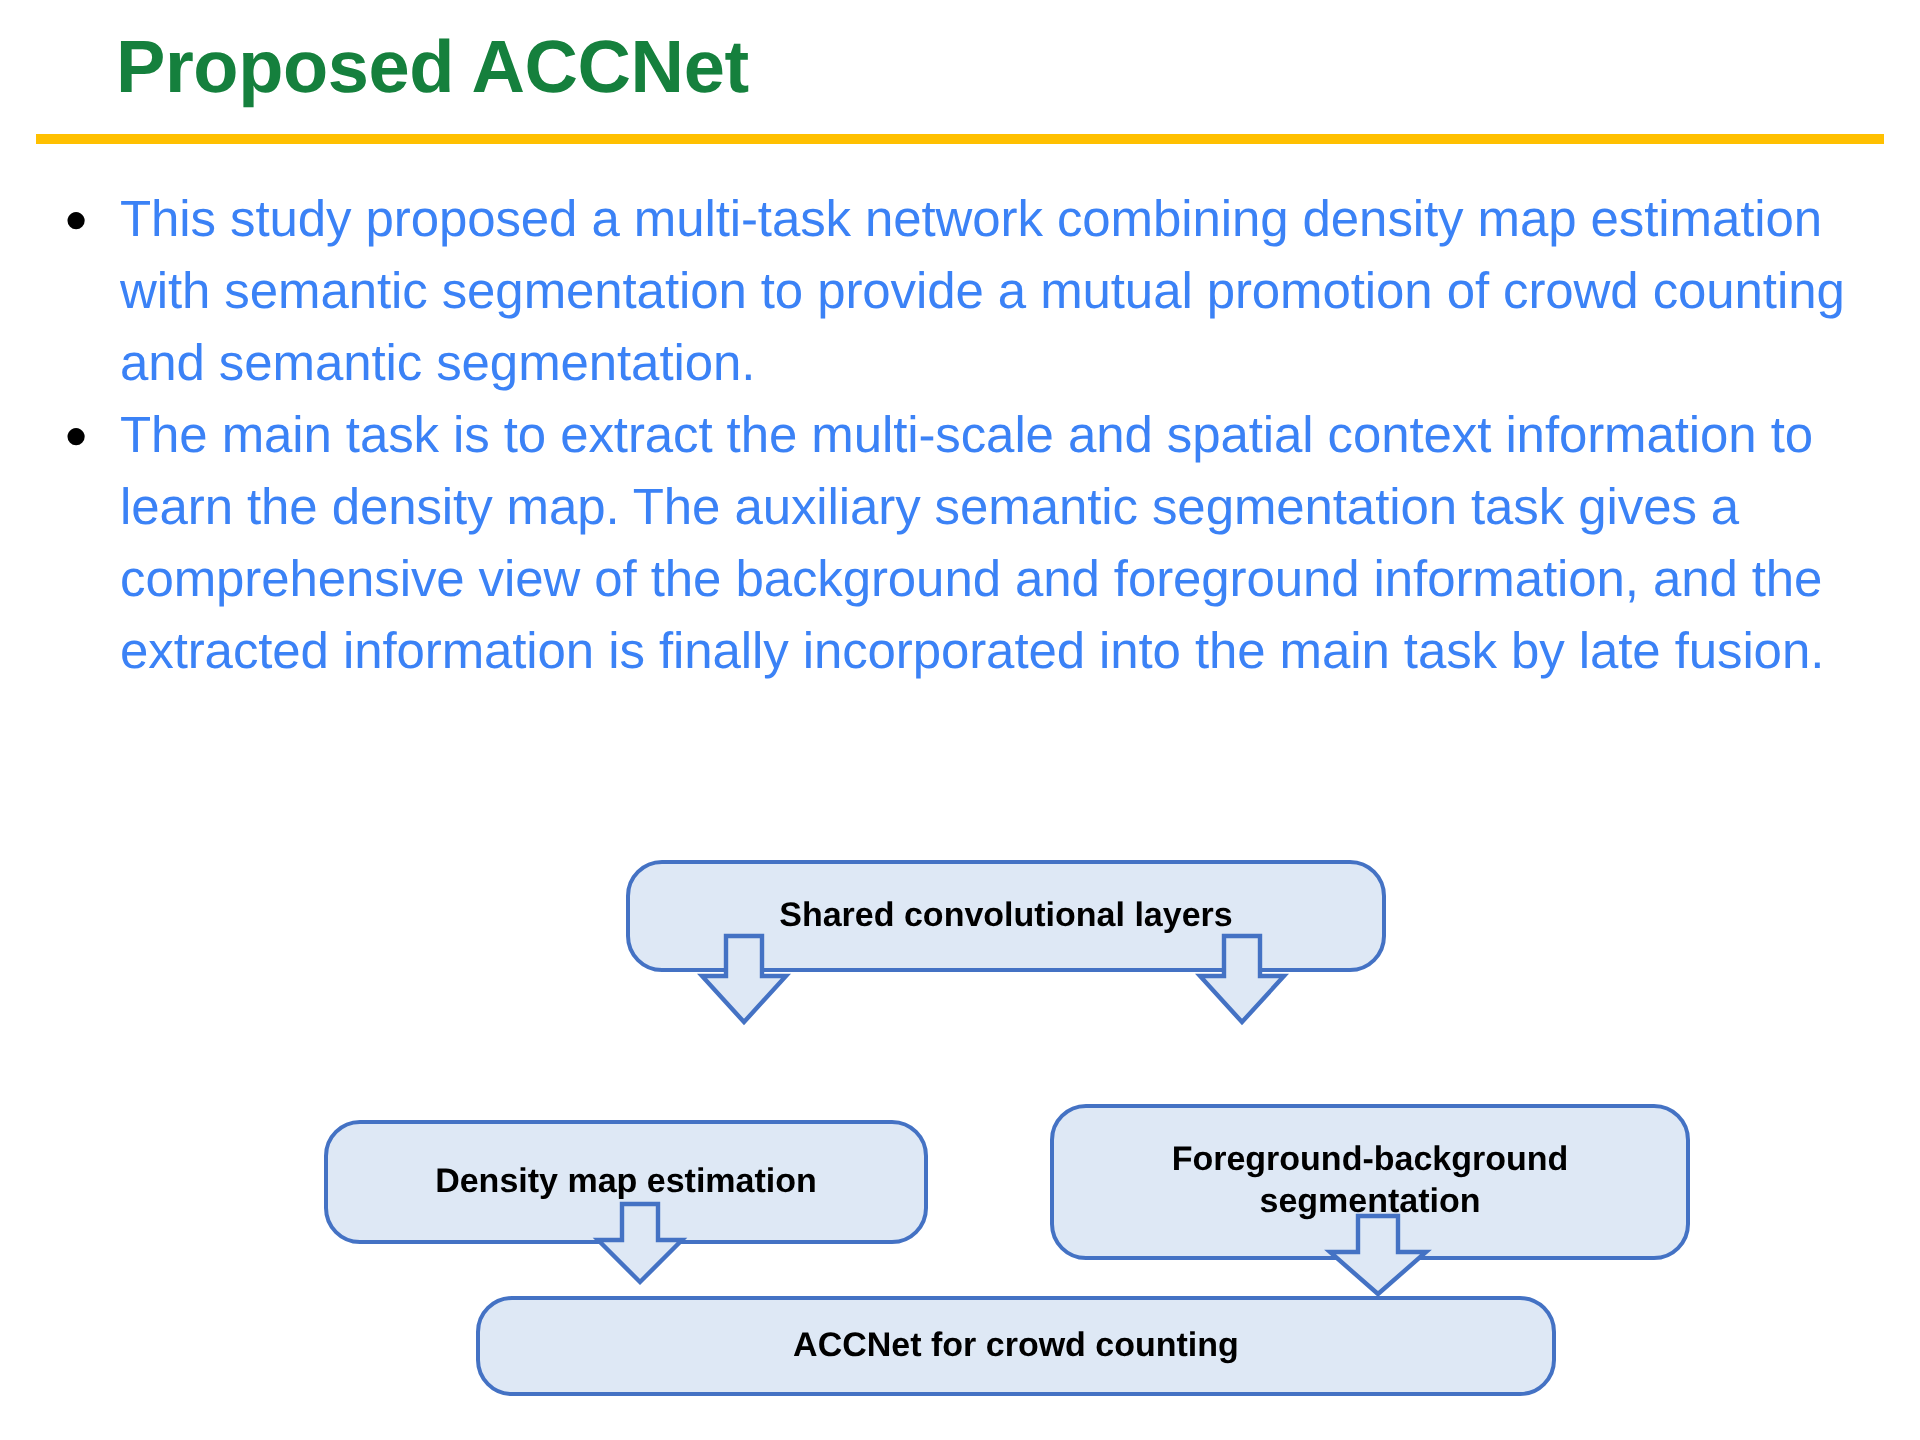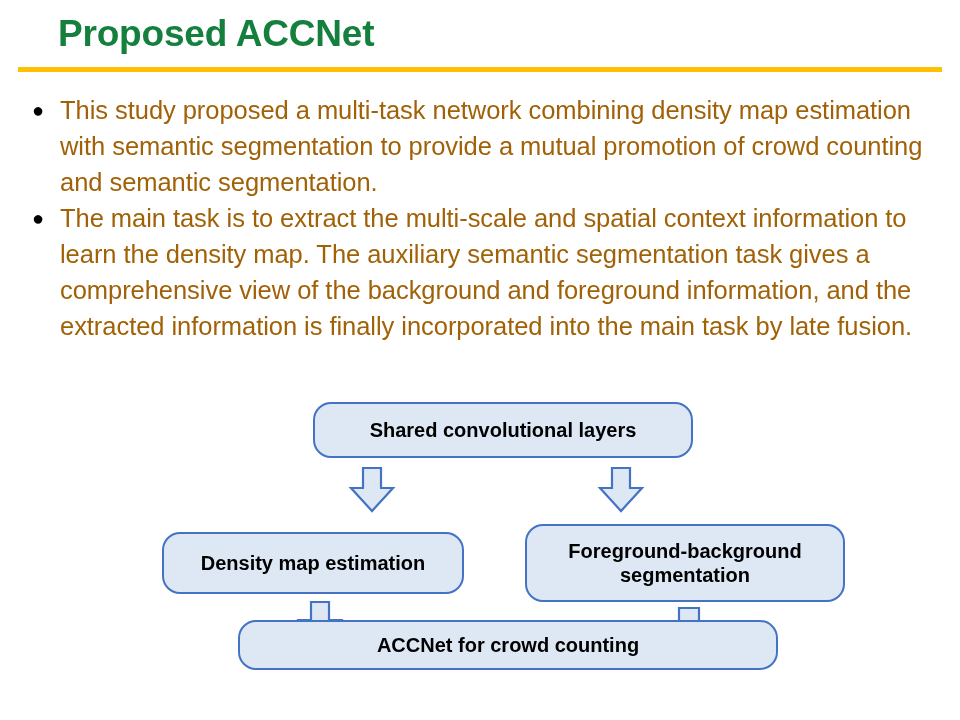--- a/index.html
+++ b/index.html
@@ -60,21 +60,21 @@
     line-height: 36px;
     color: #000000;
     text-align: left;
     padding-left: 4px;
     box-sizing: border-box;
   }
   .bullet-text {
     flex: 1 1 auto;
     font-size: 25.5px;
     line-height: 36px;
-    color: #a16207;
+    color: #3b82f6;
     letter-spacing: -0.05px;
   }
 
   
   #diagram {
     position: absolute;
     left: 0;
     top: 0;
     width: 960px;
     height: 720px;
@@ -82,25 +82,26 @@
   .node-box {
     position: absolute;
     box-sizing: border-box;
     background: #DEE8F5;
     border: 2.2px solid #4472C4;
     border-radius: 18px;
     display: flex;
     align-items: center;
     justify-content: center;
     text-align: center;
-    font-size: 20px;
+    font-size: 17px;
     font-weight: bold;
     color: #000000;
     line-height: 1.22;
     padding: 0 10px;
+    margin-top: 28px;
   }
   #box-shared    { left: 313px; top: 402px; width: 380px; height: 56px; }
   #box-density   { left: 162px; top: 532px; width: 302px; height: 62px; }
   #box-fgbg      { left: 525px; top: 524px; width: 320px; height: 78px; }
   #box-accnet    { left: 238px; top: 620px; width: 540px; height: 50px; }
 
   .arrow {
     position: absolute;
   }
   .arrow svg { display: block; }

